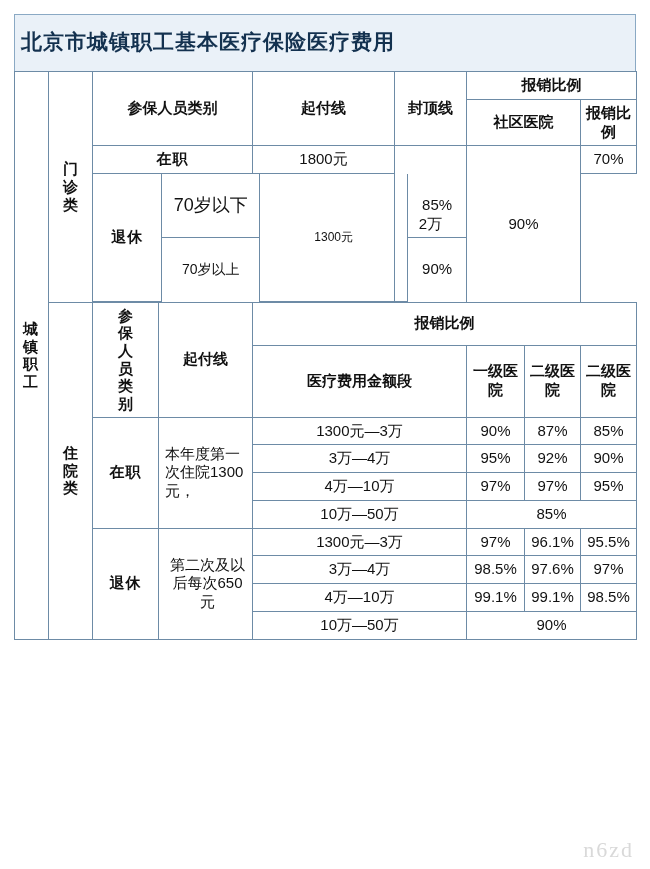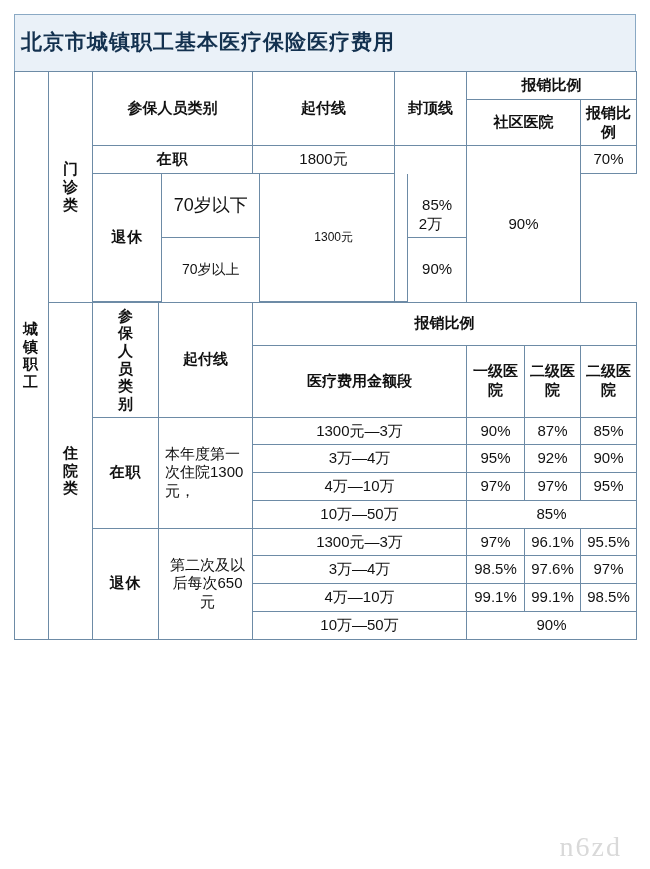--- a/index.html
+++ b/index.html
@@ -73,23 +73,23 @@
   .vstack span {
     display: block;
     line-height: 1.18;
   }
   td.small {
     font-size: 14px;
   }
   td.pct { font-size: 15px; }
   .watermark {
     position: absolute;
-    right: 28px;
+    right: 16px;
     bottom: 6px;
-    font-size: 28px;
+    font-size: 22px;
     color: #d9d9d9;
     letter-spacing: 2px;
     font-family: "Liberation Serif", serif;
   }
 </style>
 </head>
 <body>
 
 <div class="page">
 

